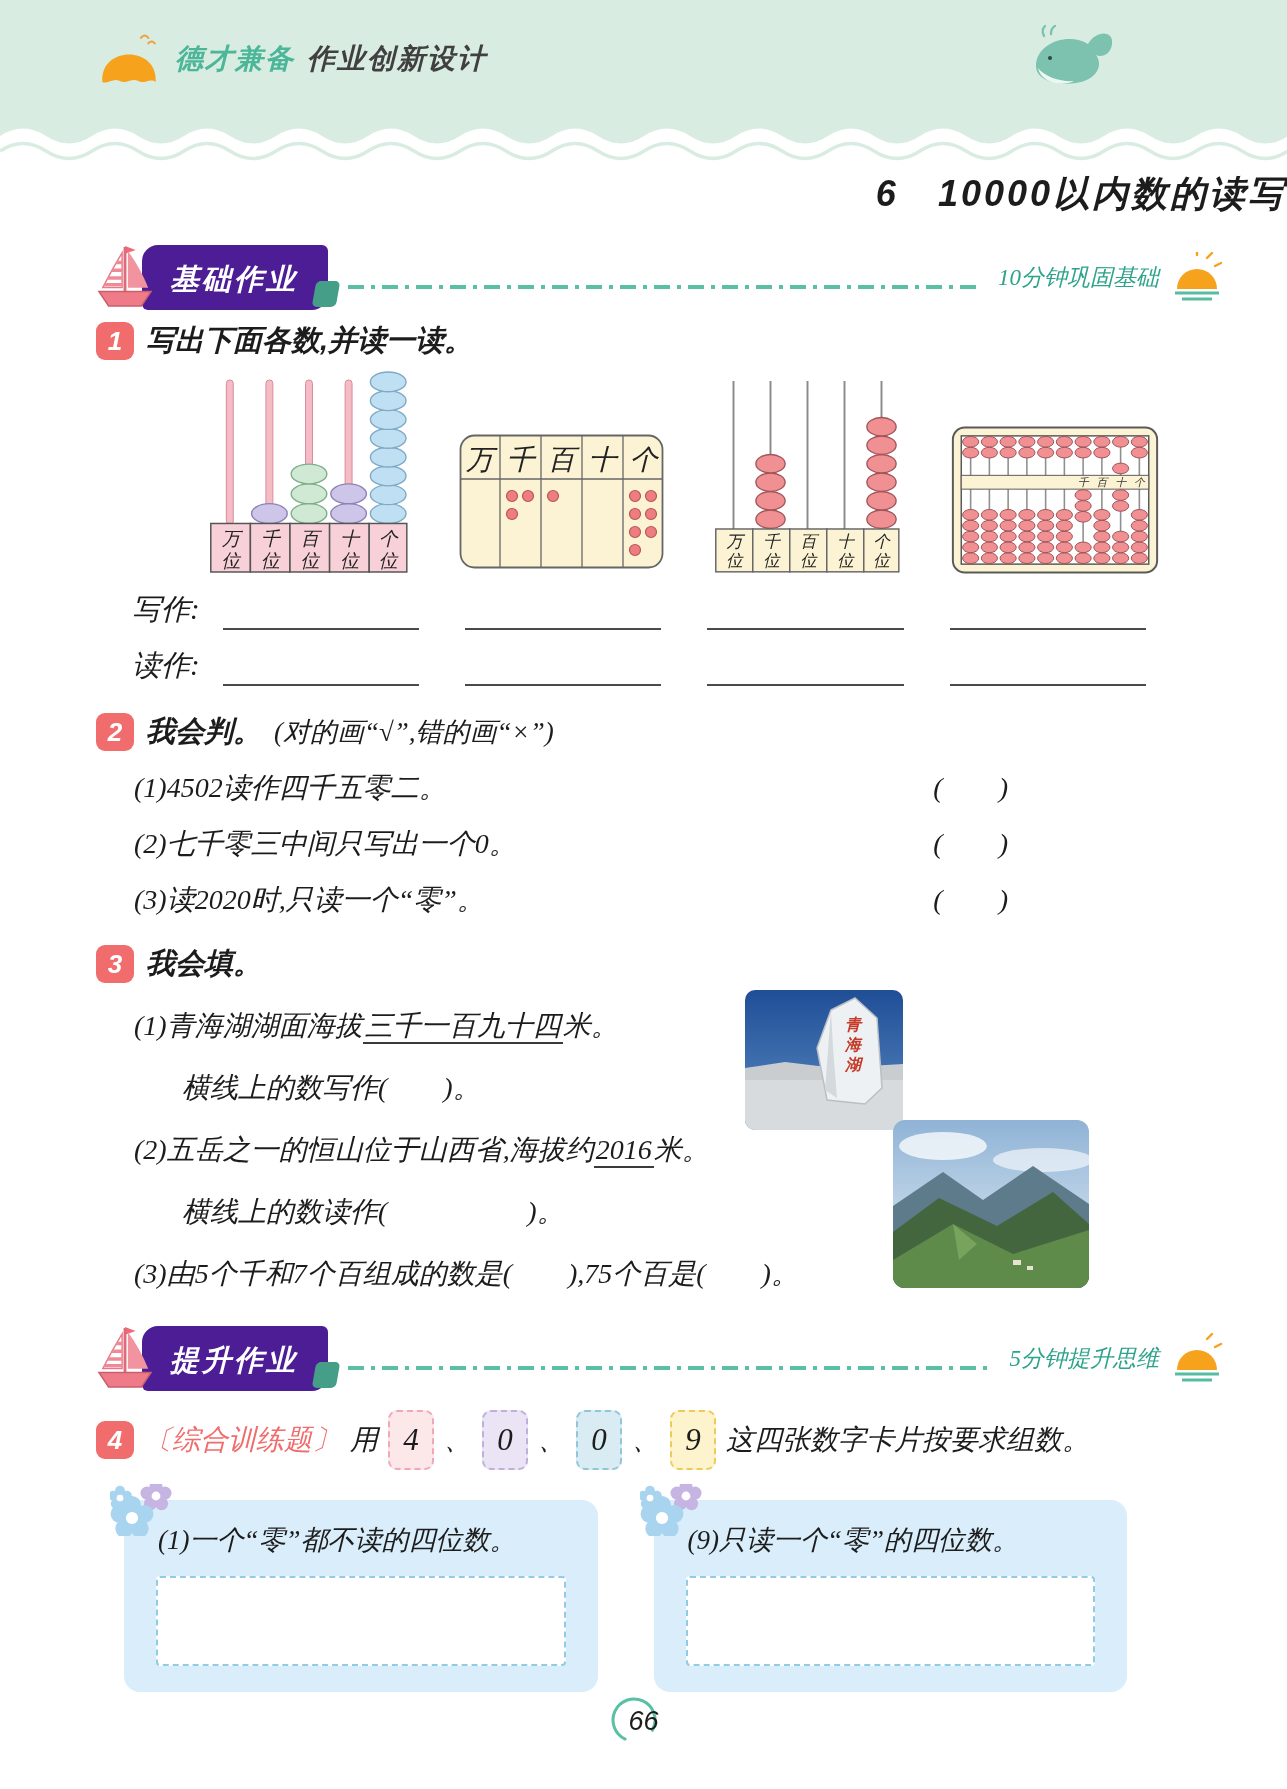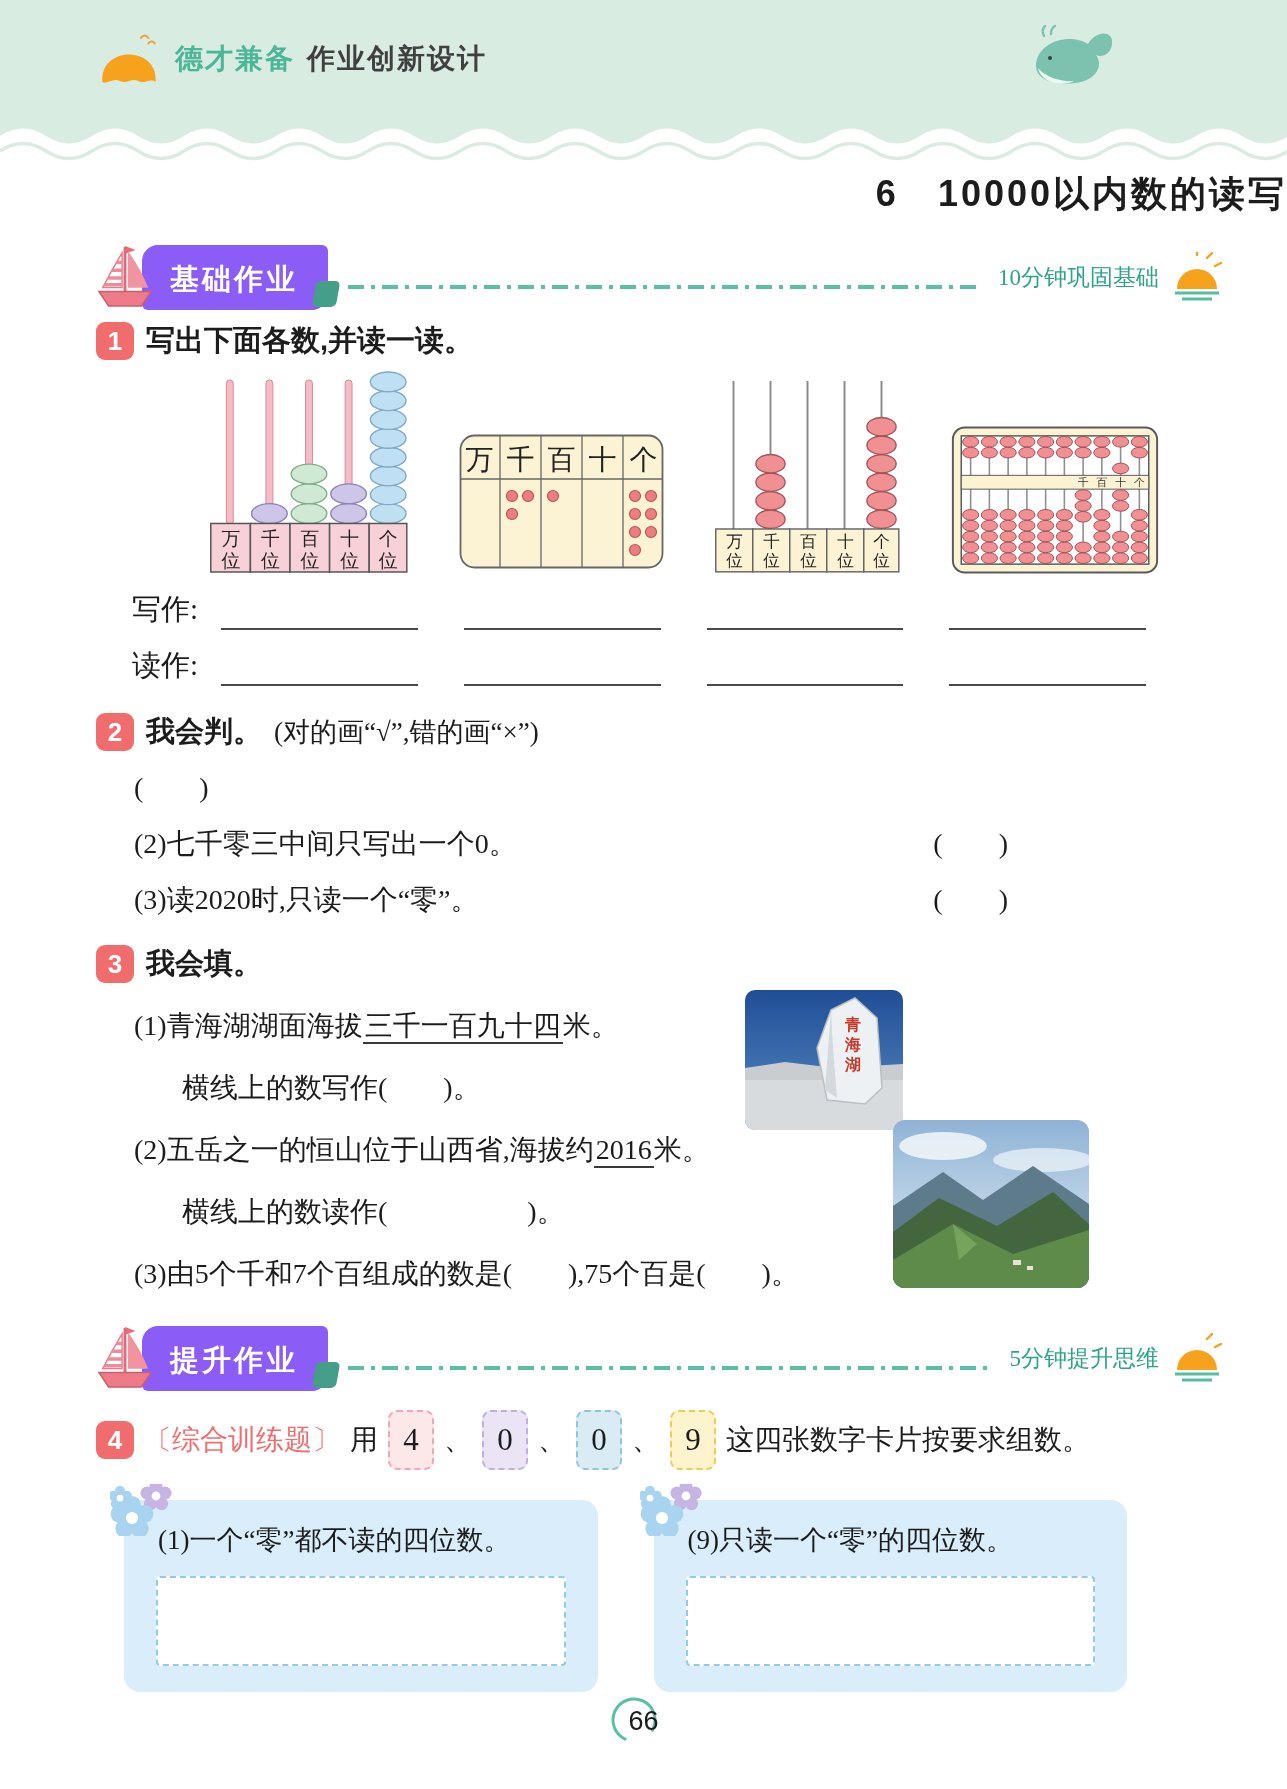--- a/index.html
+++ b/index.html
@@ -1,34 +1,34 @@
 <!DOCTYPE html>
 <html><head>
 <meta charset="utf-8">
 <style>
   * { box-sizing: border-box; margin: 0; padding: 0; }
   html,body { background:#fff; }
   .page {
     position: relative; width: 1287px; height: 1789px; background: #fff;
-    overflow: hidden; font-family: "Liberation Sans", sans-serif; color: #1c1c1c;
+    overflow: hidden; font-family: "Liberation Sans", sans-serif; color: #1c1c1c; font-style: italic;
   }
   
   .topbar { height: 118px; background: #d9ece2; display: flex; align-items: center; }
   .brand { margin-left: 95px; display: flex; align-items: center; gap: 12px; }
   .brand-green { color: #4cb699; font-size: 28px; font-weight: bold; letter-spacing: 2px; }
   .brand-dark  { color: #404040;    font-size: 28px; font-weight: bold; letter-spacing: 2px; }
   .whale-wrap { margin-left: auto; margin-right: 165px; margin-top: 6px; }
   .waves { display: block; width: 1287px; height: 52px; }
   
   .title { text-align: right; font-size: 36px; font-weight: bold; letter-spacing: 3px; }
   
   .section-row { display: flex; align-items: center; margin: 28px 62px 0 96px; height: 60px; }
   .sailboat { margin-right: -12px; position: relative; z-index: 2; }
   .banner {
-    background: #8b5cf6; color: #fff; font-size: 29px; font-weight: bold;
+    background: #4c1d95; color: #fff; font-size: 29px; font-weight: bold;
     padding: 15px 30px 10px 28px; border-radius: 16px 6px 16px 6px; letter-spacing: 3px;
     position: relative; z-index: 1;
   }
   .banner::after {
     content: ""; position: absolute; right: -10px; bottom: 3px; width: 24px; height: 26px;
     background: #459e87; border-radius: 5px; transform: skewX(-10deg); z-index: -1;
   }
   .dashline {
     flex: 1; height: 4px; margin: 20px 16px 0 20px; align-self: center;
     background: repeating-linear-gradient(90deg,#5bbfa5 0 16px,transparent 16px 23px,#5bbfa5 23px 27px,transparent 27px 34px);
@@ -394,20 +394,21 @@
     <div class="blank"></div>
     <div class="blank"></div>
   </div>
 
   <div class="q-row" style="margin-top:26px">
     <span class="badge">2</span>
     <span class="q-prompt">我会判。</span>
     <span class="kai note">(对的画“√”,错的画“×”)</span>
   </div>
   <div class="q2-item kai">
+    <span>(1)4502读作四千五零二。</span>
     <span>(　　)</span>
   </div>
   <div class="q2-item kai">
     <span>(2)七千零三中间只写出一个0。</span>
     <span>(　　)</span>
   </div>
   <div class="q2-item kai">
     <span>(3)读2020时,只读一个“零”。</span>
     <span>(　　)</span>
   </div>

